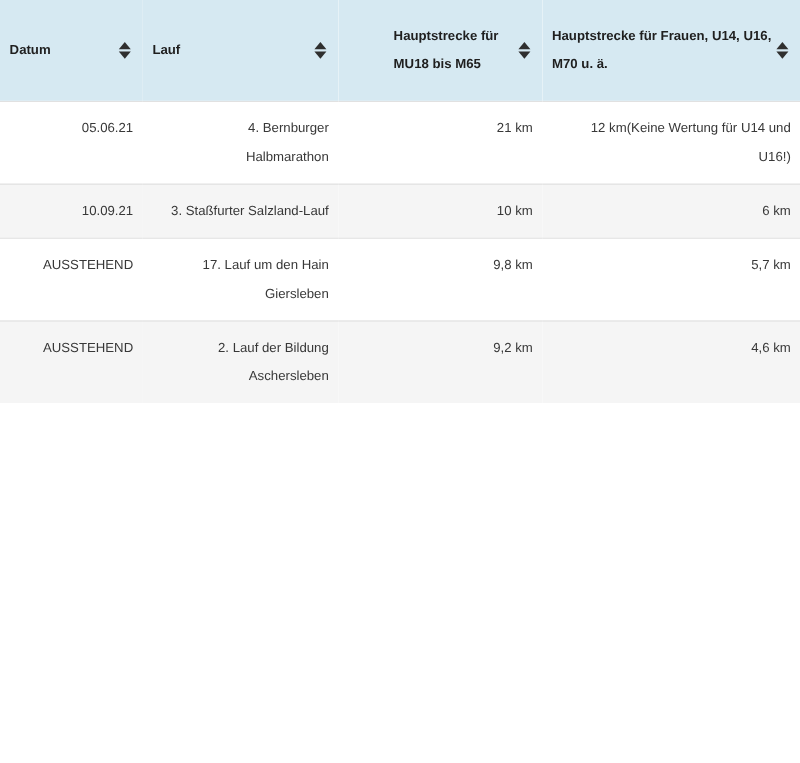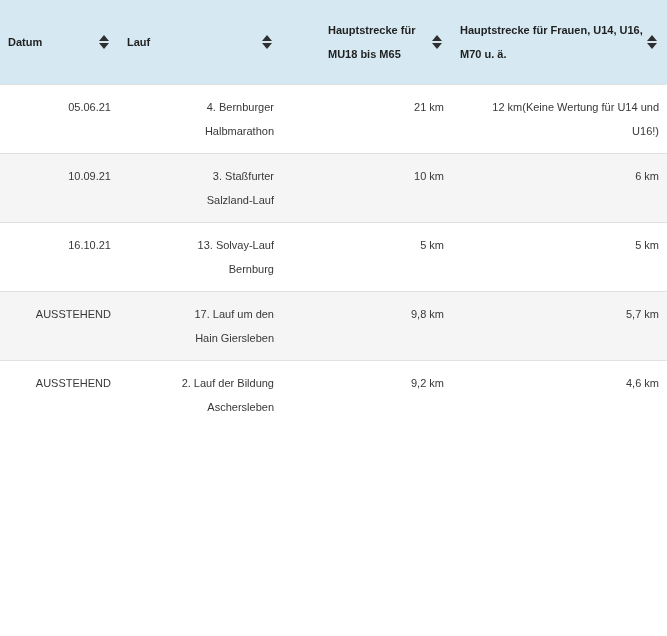--- a/index.html
+++ b/index.html
@@ -63,21 +63,21 @@
     vertical-align: top;
     line-height: 24px;
     border-top: 1px solid var(--border, #e1e1e1);
     text-align: right;
   }
   tbody tr { background: var(--row-bg, #ffffff); }
   tbody tr:nth-child(even) { background: var(--row-alt-bg, #f5f5f5); }
 
   td.datum { white-space: nowrap; }
   .wrap { display: inline-block; }
-  .wrap-lauf { max-width: 134px; margin-left: 48px; }
+  .wrap-lauf { max-width: 134px; }
   .wrap-f    { max-width: 172px; }
 </style>
 </head>
 <body>
 
 <table class="results">
   <colgroup>
     <col class="c1">
       <col class="c2">
       <col class="c3">
@@ -122,26 +122,20 @@
       <td>21 km</td>
       <td><span class="wrap wrap-f">12 km(Keine Wertung für U14 und U16!)</span></td>
     </tr>
     <tr>
       <td class="datum">10.09.21</td>
       <td><span class="wrap wrap-lauf">3. Staßfurter Salzland-Lauf</span></td>
       <td>10 km</td>
       <td><span class="wrap wrap-f">6 km</span></td>
     </tr>
     <tr>
-      <td class="datum">16.10.21</td>
-      <td><span class="wrap wrap-lauf">13. Solvay-Lauf Bernburg</span></td>
-      <td>5 km</td>
-      <td><span class="wrap wrap-f">5 km</span></td>
-    </tr>
-    <tr>
       <td class="datum">AUSSTEHEND</td>
       <td><span class="wrap wrap-lauf">17. Lauf um den Hain Giersleben</span></td>
       <td>9,8 km</td>
       <td><span class="wrap wrap-f">5,7 km</span></td>
     </tr>
     <tr>
       <td class="datum">AUSSTEHEND</td>
       <td><span class="wrap wrap-lauf">2. Lauf der Bildung Aschersleben</span></td>
       <td>9,2 km</td>
       <td><span class="wrap wrap-f">4,6 km</span></td>

